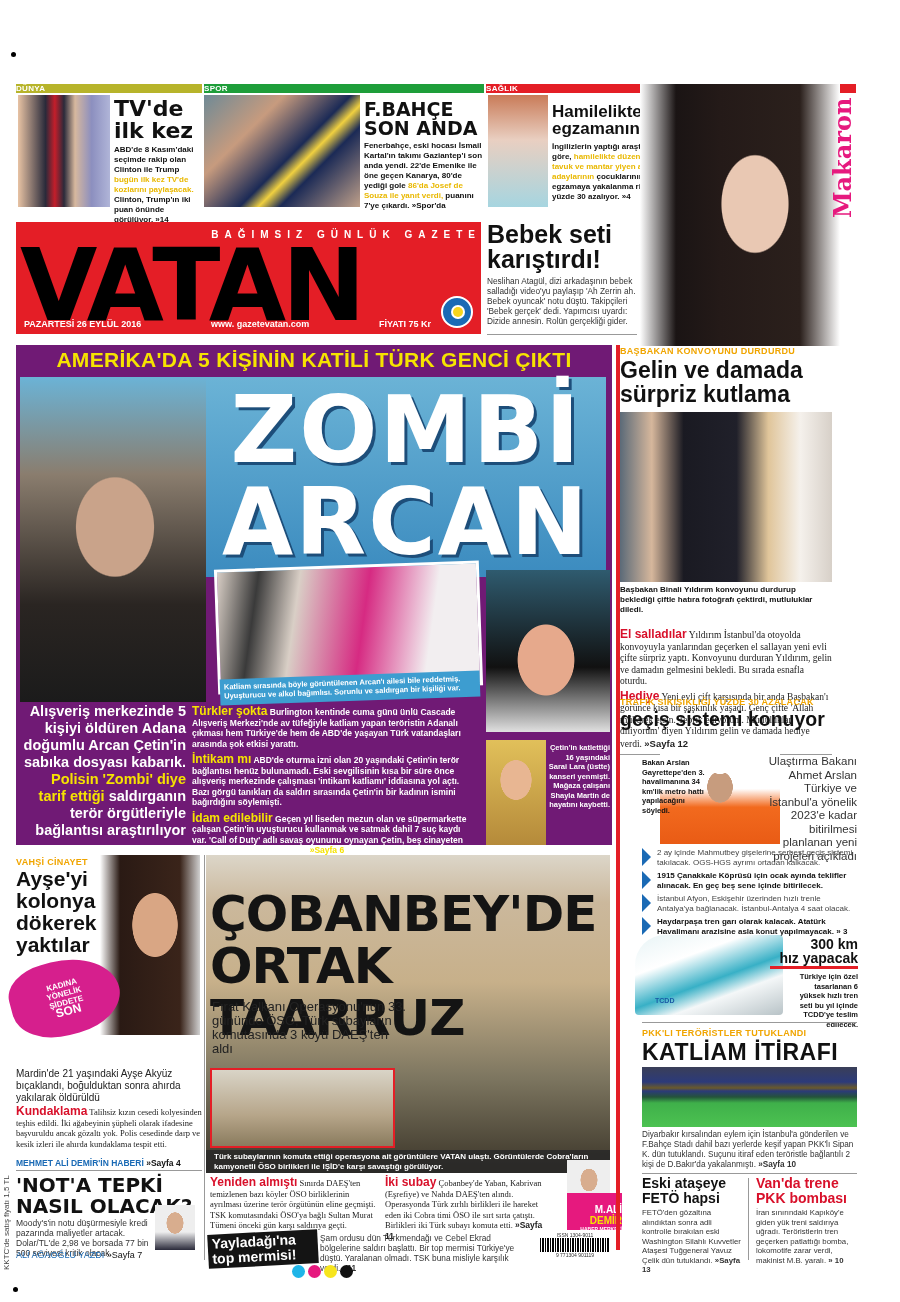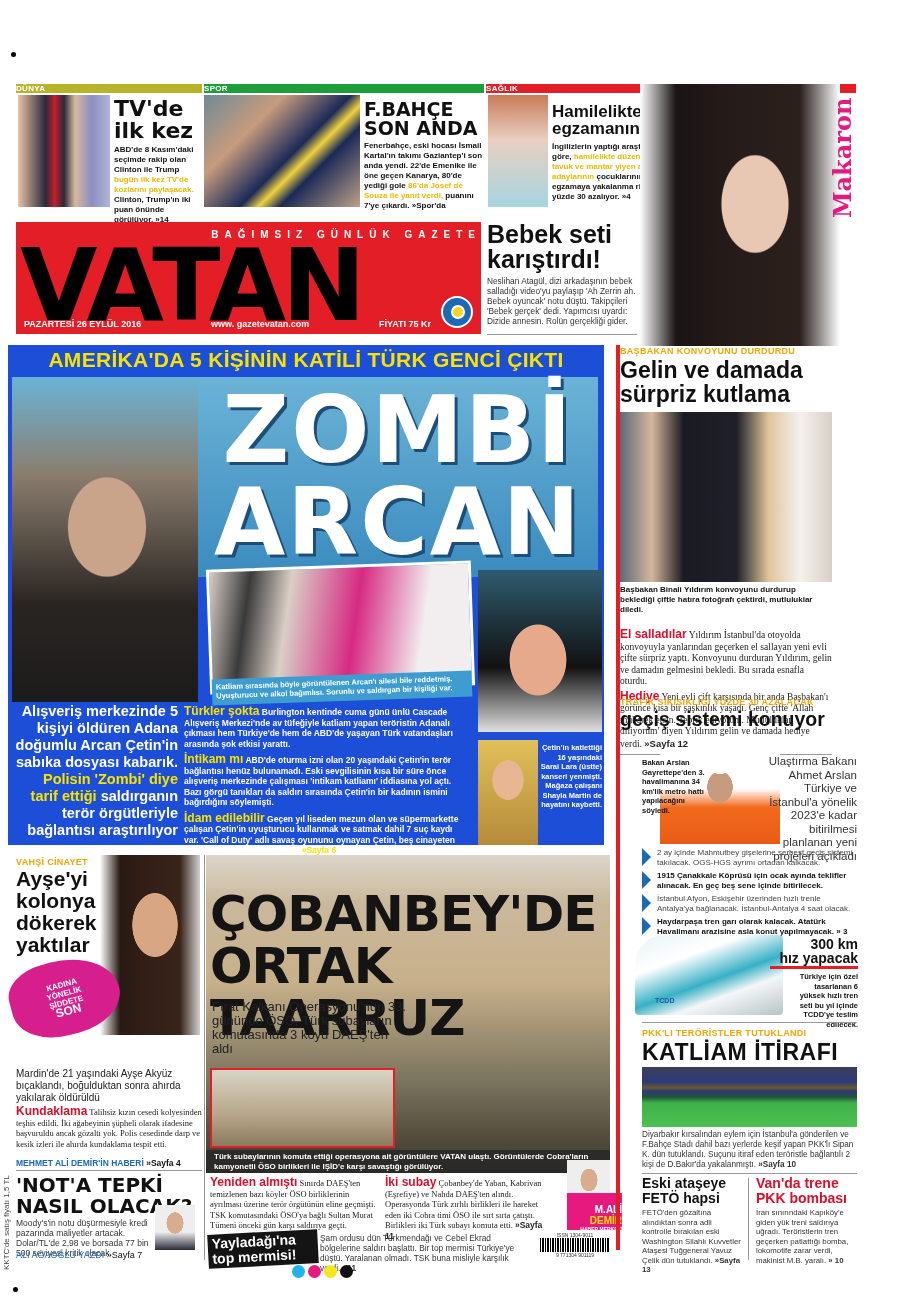--- a/index.html
+++ b/index.html
@@ -10,21 +10,21 @@
 .h-bold{font-weight:bold;line-height:1}
 .small{font-size:8px;line-height:10px;font-weight:bold}
 .hl{color:#e9b800}
 .red{color:#d8102a}
 .mast{position:absolute;left:16px;top:222px;width:465px;height:112px;background:#e41e26}
 .mast .tag{position:absolute;top:7px;left:0;width:100%;text-align:right;color:#fff;font-size:10px;font-weight:bold;letter-spacing:6px}
 .mast .logo{position:absolute;top:14px;left:4px;width:420px;font-family:"DejaVu Sans",sans-serif;font-weight:bold;font-size:100px;color:#000000;letter-spacing:-4px;line-height:1}
 .mast .foot{position:absolute;bottom:5px;left:8px;right:50px;font-size:9px;font-weight:bold;color:#fff;display:flex;justify-content:space-between}
 .eye{position:absolute;right:8px;bottom:6px;width:32px;height:32px;border-radius:50%;background:#1a6ab5;border:2px solid #fff}
 .eye:after{content:"";position:absolute;left:10px;top:9px;width:10px;height:10px;border-radius:50%;background:#f7d51d;box-shadow:0 0 0 2px #fff}
-.main-box{position:absolute;left:8px;top:345px;width:596px;height:500px;background:#1d4ed8}
+.main-box{position:absolute;left:16px;top:345px;width:596px;height:500px;background:#701a75}
 .kicker{position:absolute;left:0;top:0;width:100%;height:30px;text-align:center;color:#f6e300;font-weight:bold;font-size:21px;line-height:30px;letter-spacing:.3px}
 .zombi{position:absolute;left:190px;top:32px;width:400px;height:200px;background:linear-gradient(#6bb3d6,#3b8bbf)}
 .zombi .big{position:absolute;left:0;width:100%;text-align:center;font-family:"DejaVu Sans",sans-serif;font-weight:bold;color:#fff;font-size:92px;line-height:92px;letter-spacing:2px;text-shadow:3px 3px 0 #1d4e7a}
 .para{font-size:8.5px;line-height:10.5px;font-weight:bold;color:#fff}
 .para .lbl{color:#f6e300;font-size:12px}
 .bullet{display:flex;gap:6px;margin-bottom:3px}
 .bullet .tri{width:0;height:0;border-left:9px solid #1a6ab5;border-top:9px solid transparent;border-bottom:9px solid transparent;flex:none}
 .rightcol{position:absolute;left:620px;width:262px}
 .redrule{position:absolute;left:616px;top:345px;width:4px;height:905px;background:#e41e26}
 .kick-or{color:#f0a500;font-weight:bold;font-size:9px;letter-spacing:.3px}

